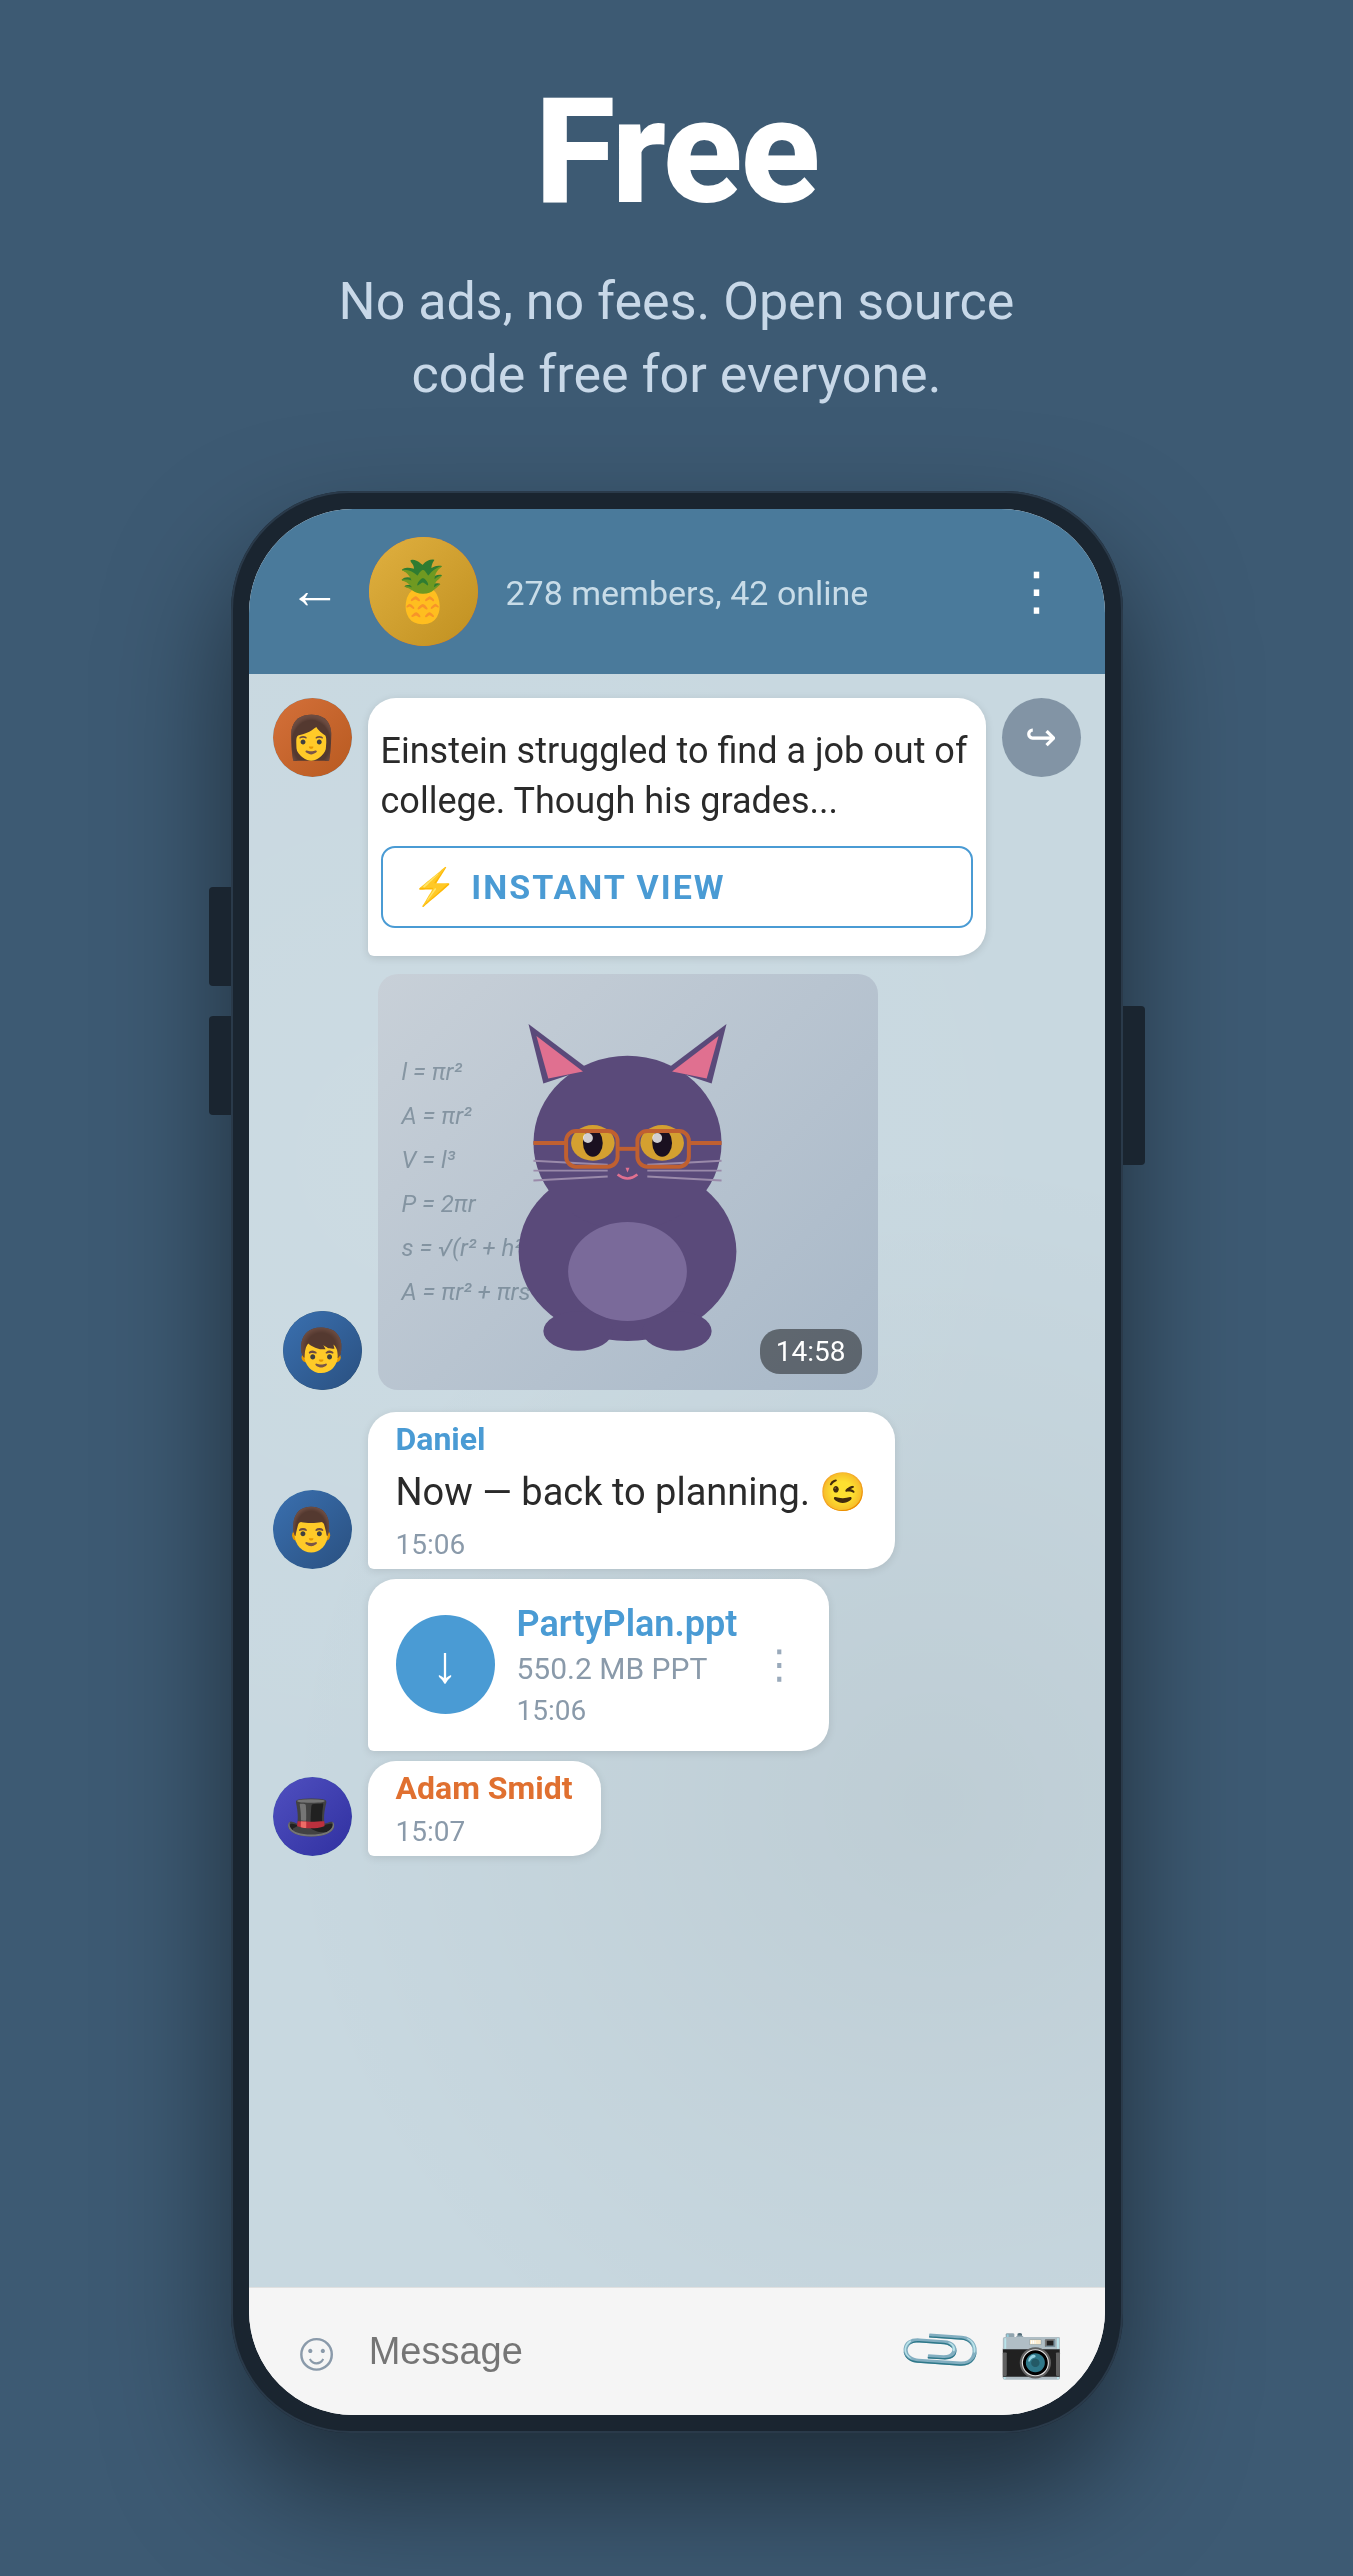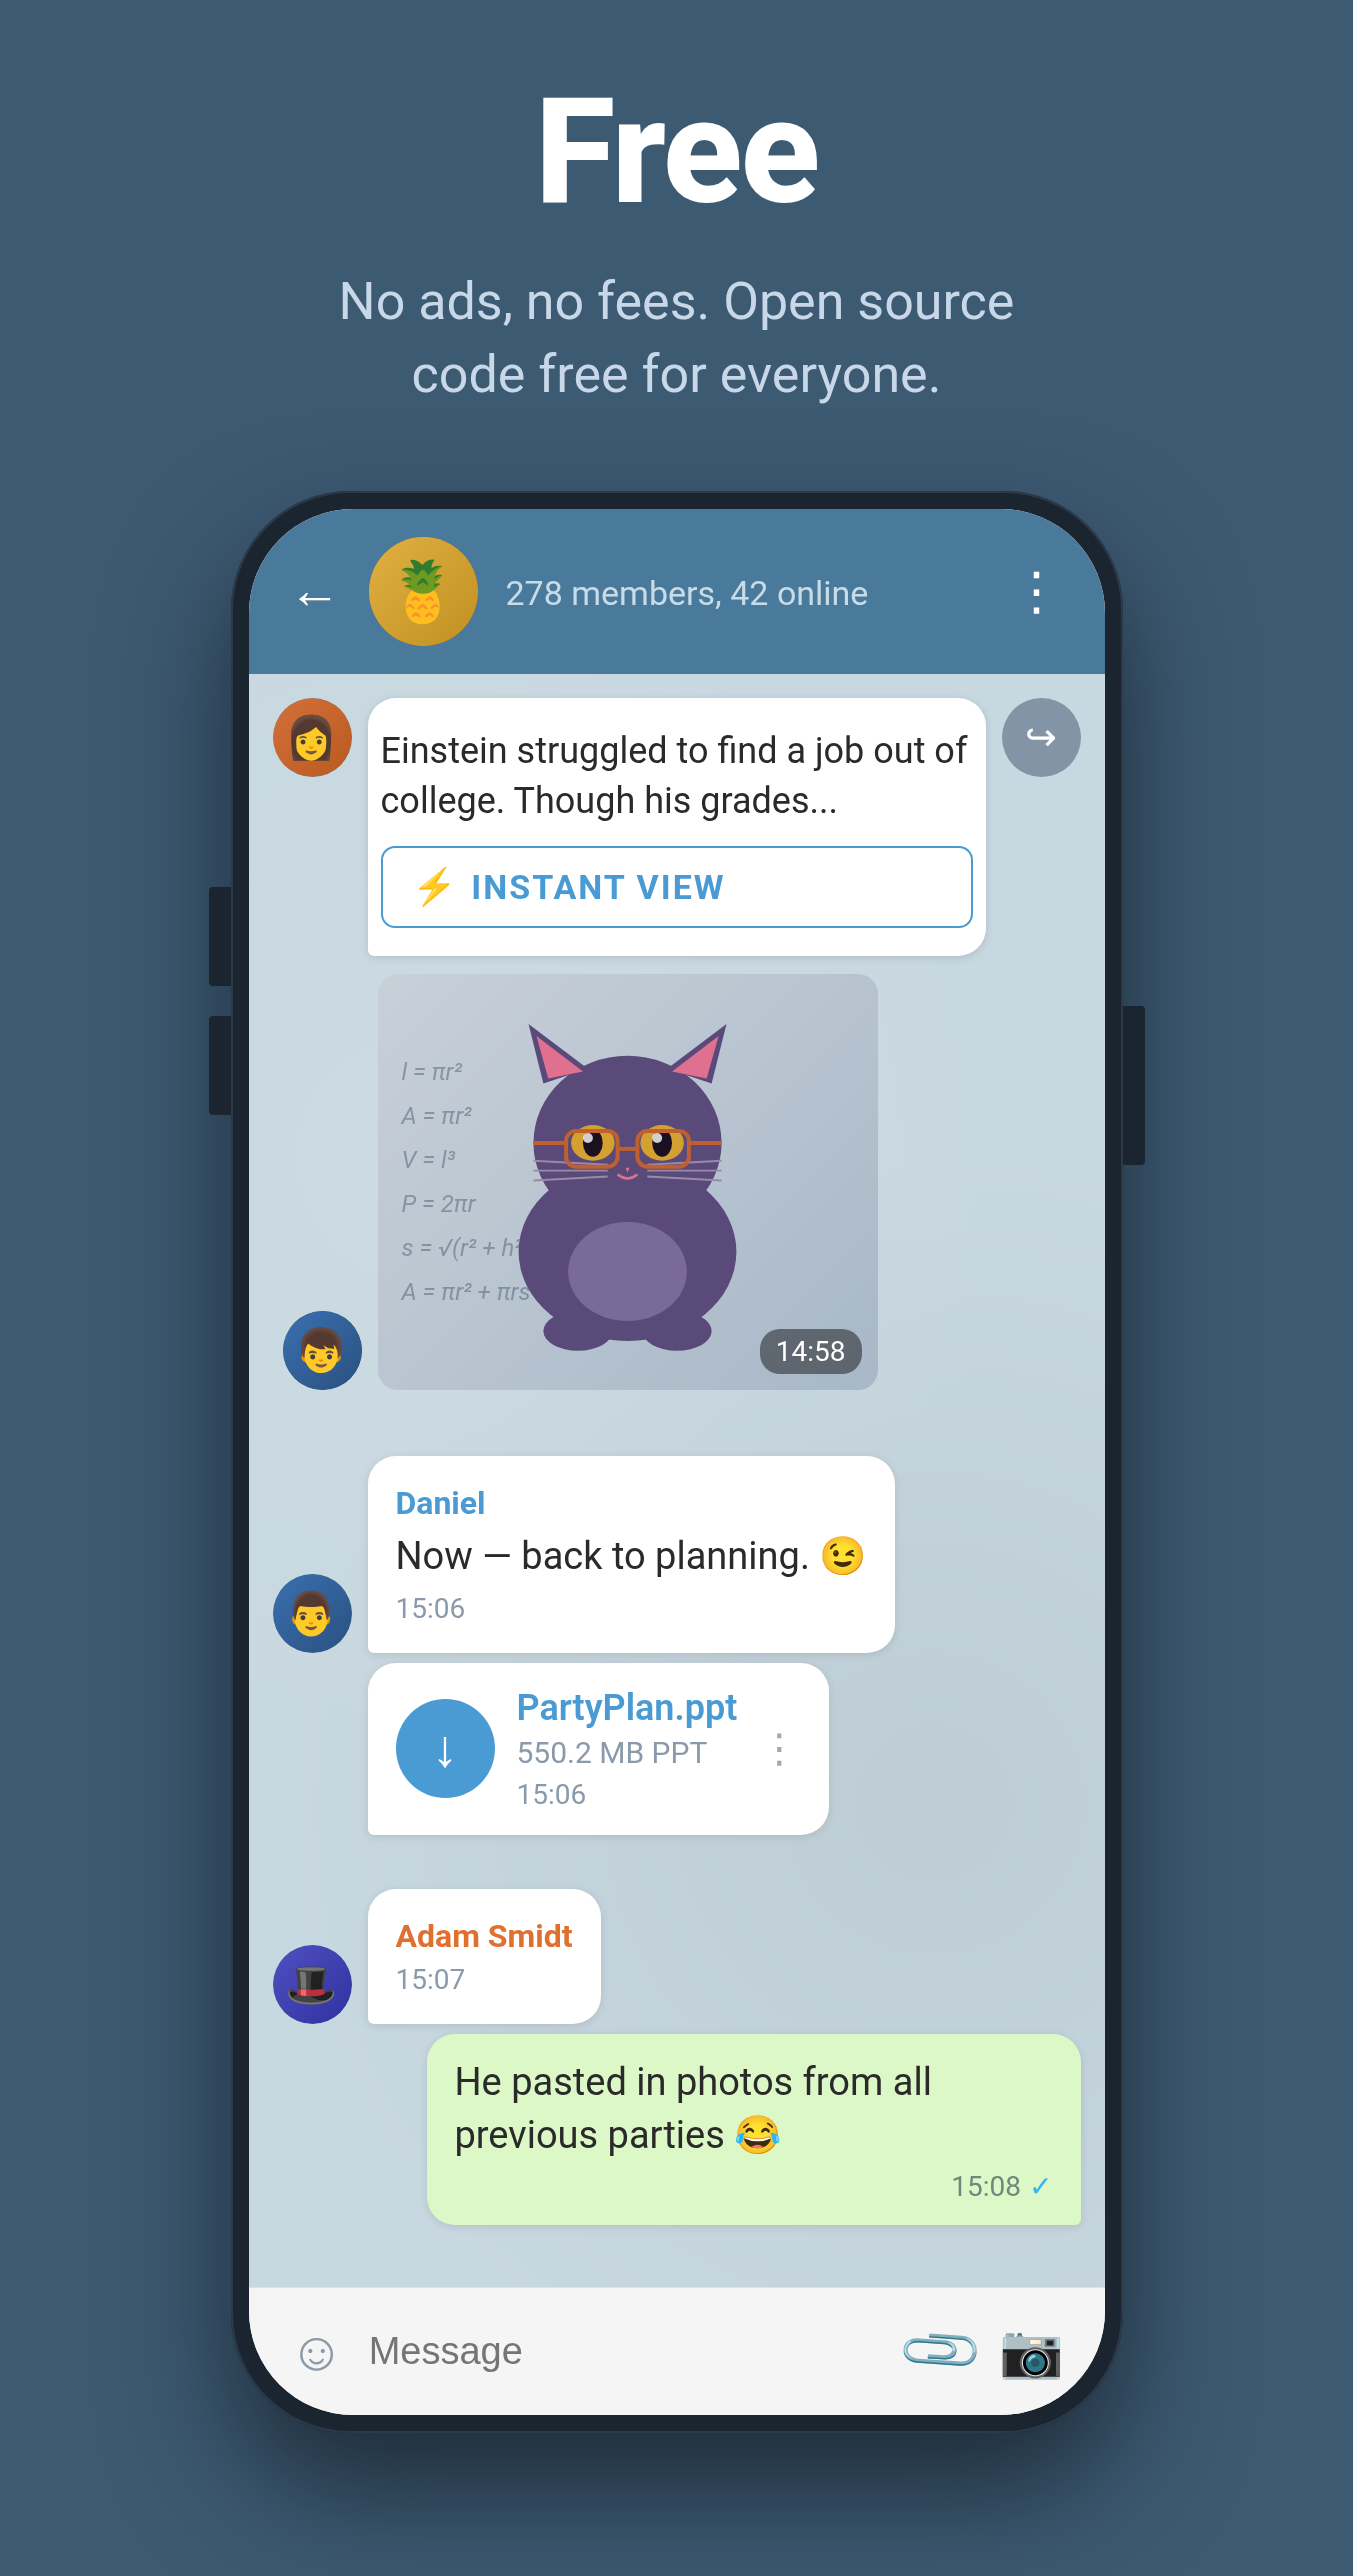--- a/index.html
+++ b/index.html
@@ -271,24 +271,23 @@
       color: #fff;
       font-size: 28px;
       padding: 6px 16px;
       border-radius: 20px;
     }
 
     
     .bubble-white {
       background: #ffffff;
       border-radius: 28px 28px 28px 6px;
-      padding: 28px 28px;
+      padding: 8px 28px;
       max-width: 654px;
       box-shadow: 0 2px 8px rgba(0,0,0,0.1);
-      margin-top: 44px;
     }
 
     .bubble-green {
       background: #dcf8c6;
       border-radius: 28px 28px 6px 28px;
       padding: 22px 28px;
       max-width: 654px;
       box-shadow: 0 2px 8px rgba(0,0,0,0.1);
     }
 
@@ -664,29 +663,20 @@
         <div class="message-row left" style="margin-bottom: 10px;">
           <div class="avatar-small">
             <div class="avatar-man3">🎩</div>
           </div>
           <div class="bubble-white">
             <div class="sender-name orange">Adam Smidt</div>
             <div class="msg-time">15:07</div>
           </div>
         </div>
 
-        <div class="message-row right" style="margin-bottom: 20px;">
-          <div class="bubble-green">
-            <div class="msg-text">He pasted in photos from all previous parties 😂</div>
-            <div class="msg-time-green">
-              <span>15:08</span>
-              <span class="checkmark">✓</span>
-            </div>
-          </div>
-        </div>
 
       </div>
 
       <div class="chat-input-bar">
         <span class="emoji-btn">☺</span>
         <input class="message-input" type="text" placeholder="Message" style="">
         <span class="attach-btn">📎</span>
         <span class="camera-btn">📷</span>
       </div>
     </div>

